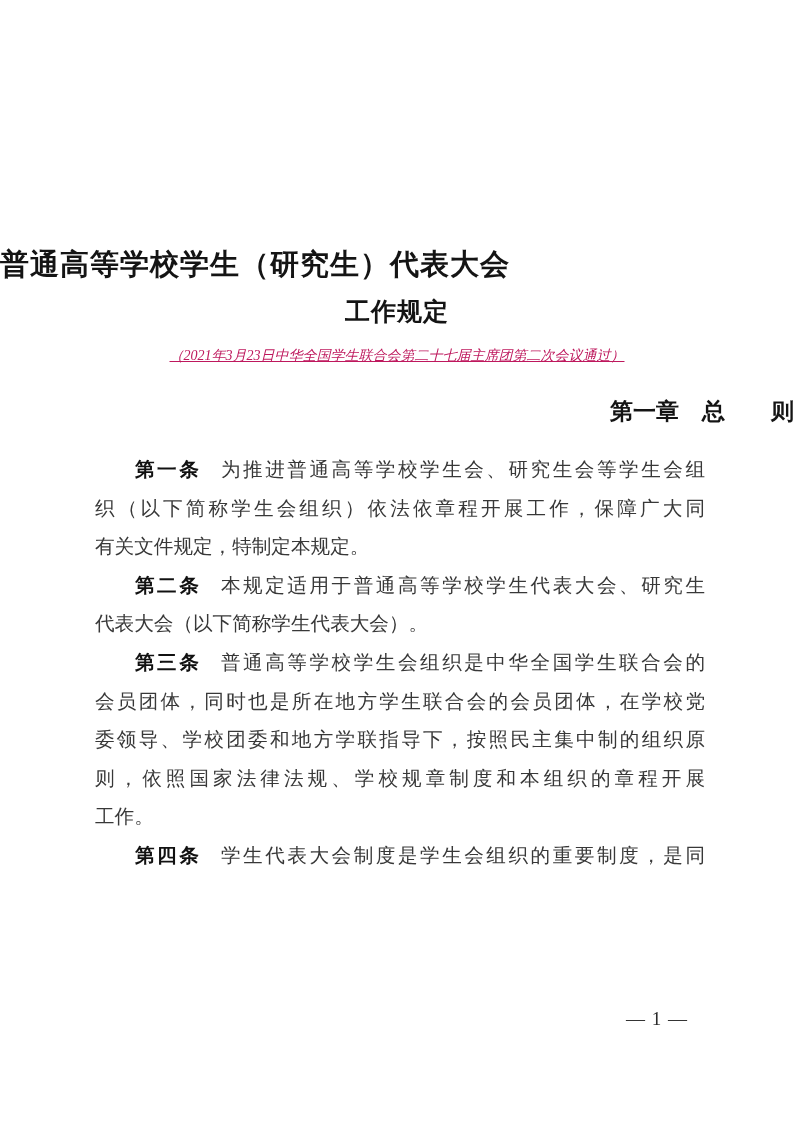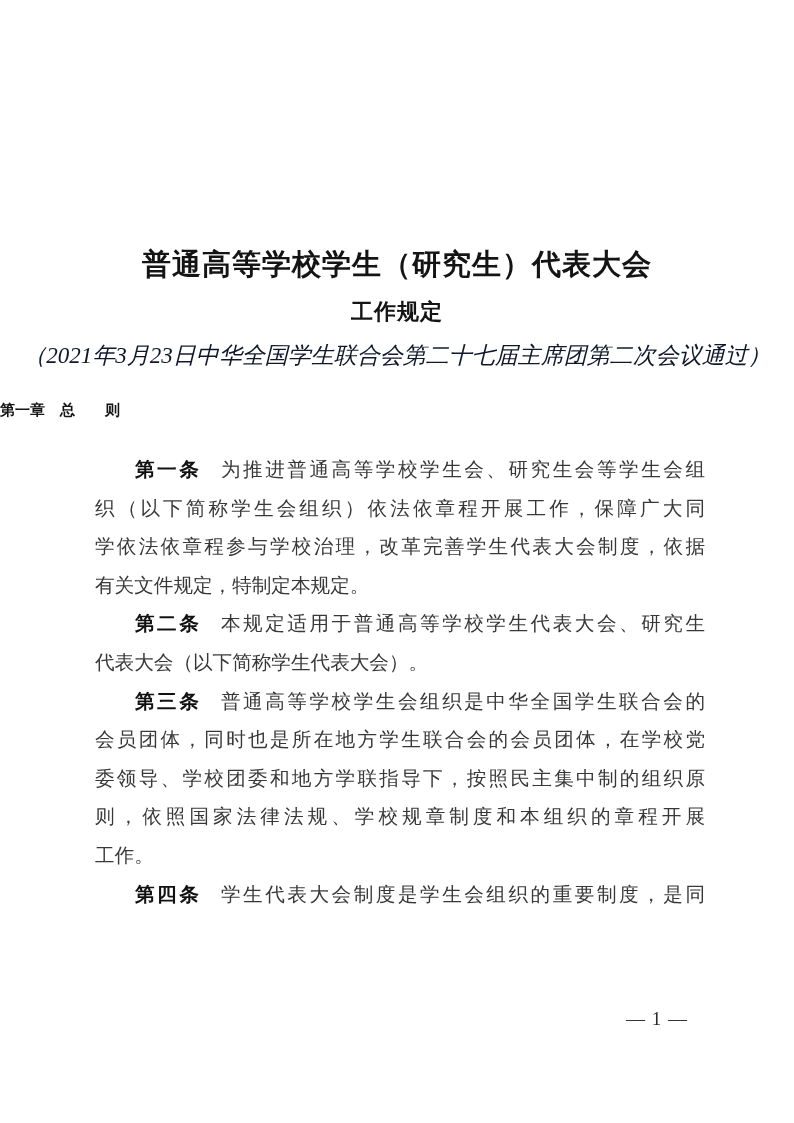--- a/index.html
+++ b/index.html
@@ -14,61 +14,61 @@
     background: #ffffff;
     overflow: hidden;
     font-family: "Liberation Serif", "DejaVu Serif", serif;
     color: #333333;
   }
   .doc-title-1 {
     position: absolute;
     top: 246px;
     left: 0;
     width: 100%;
-    text-align: center;
+    text-align: left;
     font-size: 29px;
     line-height: 36px;
     font-weight: 700;
     color: #141414;
     letter-spacing: 1px;
   }
   .doc-title-2 {
     position: absolute;
     top: 294px;
     left: 0;
     width: 100%;
     text-align: center;
-    font-size: 22px;
+    font-size: 25px;
     line-height: 36px;
     font-weight: 700;
     color: #141414;
     letter-spacing: 1px;
   }
   .doc-subtitle {
     position: absolute;
     top: 344px;
     left: 0;
     width: 100%;
     text-align: center;
-    font-size: 23px;
+    font-size: 14px;
     line-height: 24px;
     font-style: italic;
-    color: #0f172a;
+    color: #be185d;
+    text-decoration: underline;
   }
   .chapter-heading {
     position: absolute;
     top: 398px;
     left: 0;
     width: 100%;
-    text-align: left;
-    font-size: 15px;
+    text-align: right;
+    font-size: 23px;
     line-height: 28px;
     font-weight: 700;
     color: #141414;
-    font-family: Liberation Mono, monospace;
   }
   .body-text {
     position: absolute;
     top: 451px;
     left: 95px;
     width: 610px;
   }
   .line {
     height: 38.6px;
     line-height: 38.6px;
@@ -109,21 +109,20 @@
 
   <div class="doc-title-2">工作规定</div>
 
   <div class="doc-subtitle">（2021年3月23日中华全国学生联合会第二十七届主席团第二次会议通过）</div>
 
   <div class="chapter-heading">第一章　总　　则</div>
 
   <div class="body-text">
       <div class="line first-line"><span class="article-label">第一条</span>为推进普通高等学校学生会、研究生会等学生会组</div>
       <div class="line">织（以下简称学生会组织）依法依章程开展工作，保障广大同</div>
-      <div class="line">学依法依章程参与学校治理，改革完善学生代表大会制度，依据</div>
       <div class="line no-stretch">有关文件规定，特制定本规定。</div>
       <div class="line first-line"><span class="article-label">第二条</span>本规定适用于普通高等学校学生代表大会、研究生</div>
       <div class="line no-stretch">代表大会（以下简称学生代表大会）。</div>
       <div class="line first-line"><span class="article-label">第三条</span>普通高等学校学生会组织是中华全国学生联合会的</div>
       <div class="line">会员团体，同时也是所在地方学生联合会的会员团体，在学校党</div>
       <div class="line">委领导、学校团委和地方学联指导下，按照民主集中制的组织原</div>
       <div class="line">则，依照国家法律法规、学校规章制度和本组织的章程开展</div>
       <div class="line no-stretch">工作。</div>
       <div class="line first-line"><span class="article-label">第四条</span>学生代表大会制度是学生会组织的重要制度，是同</div>
     </div>

